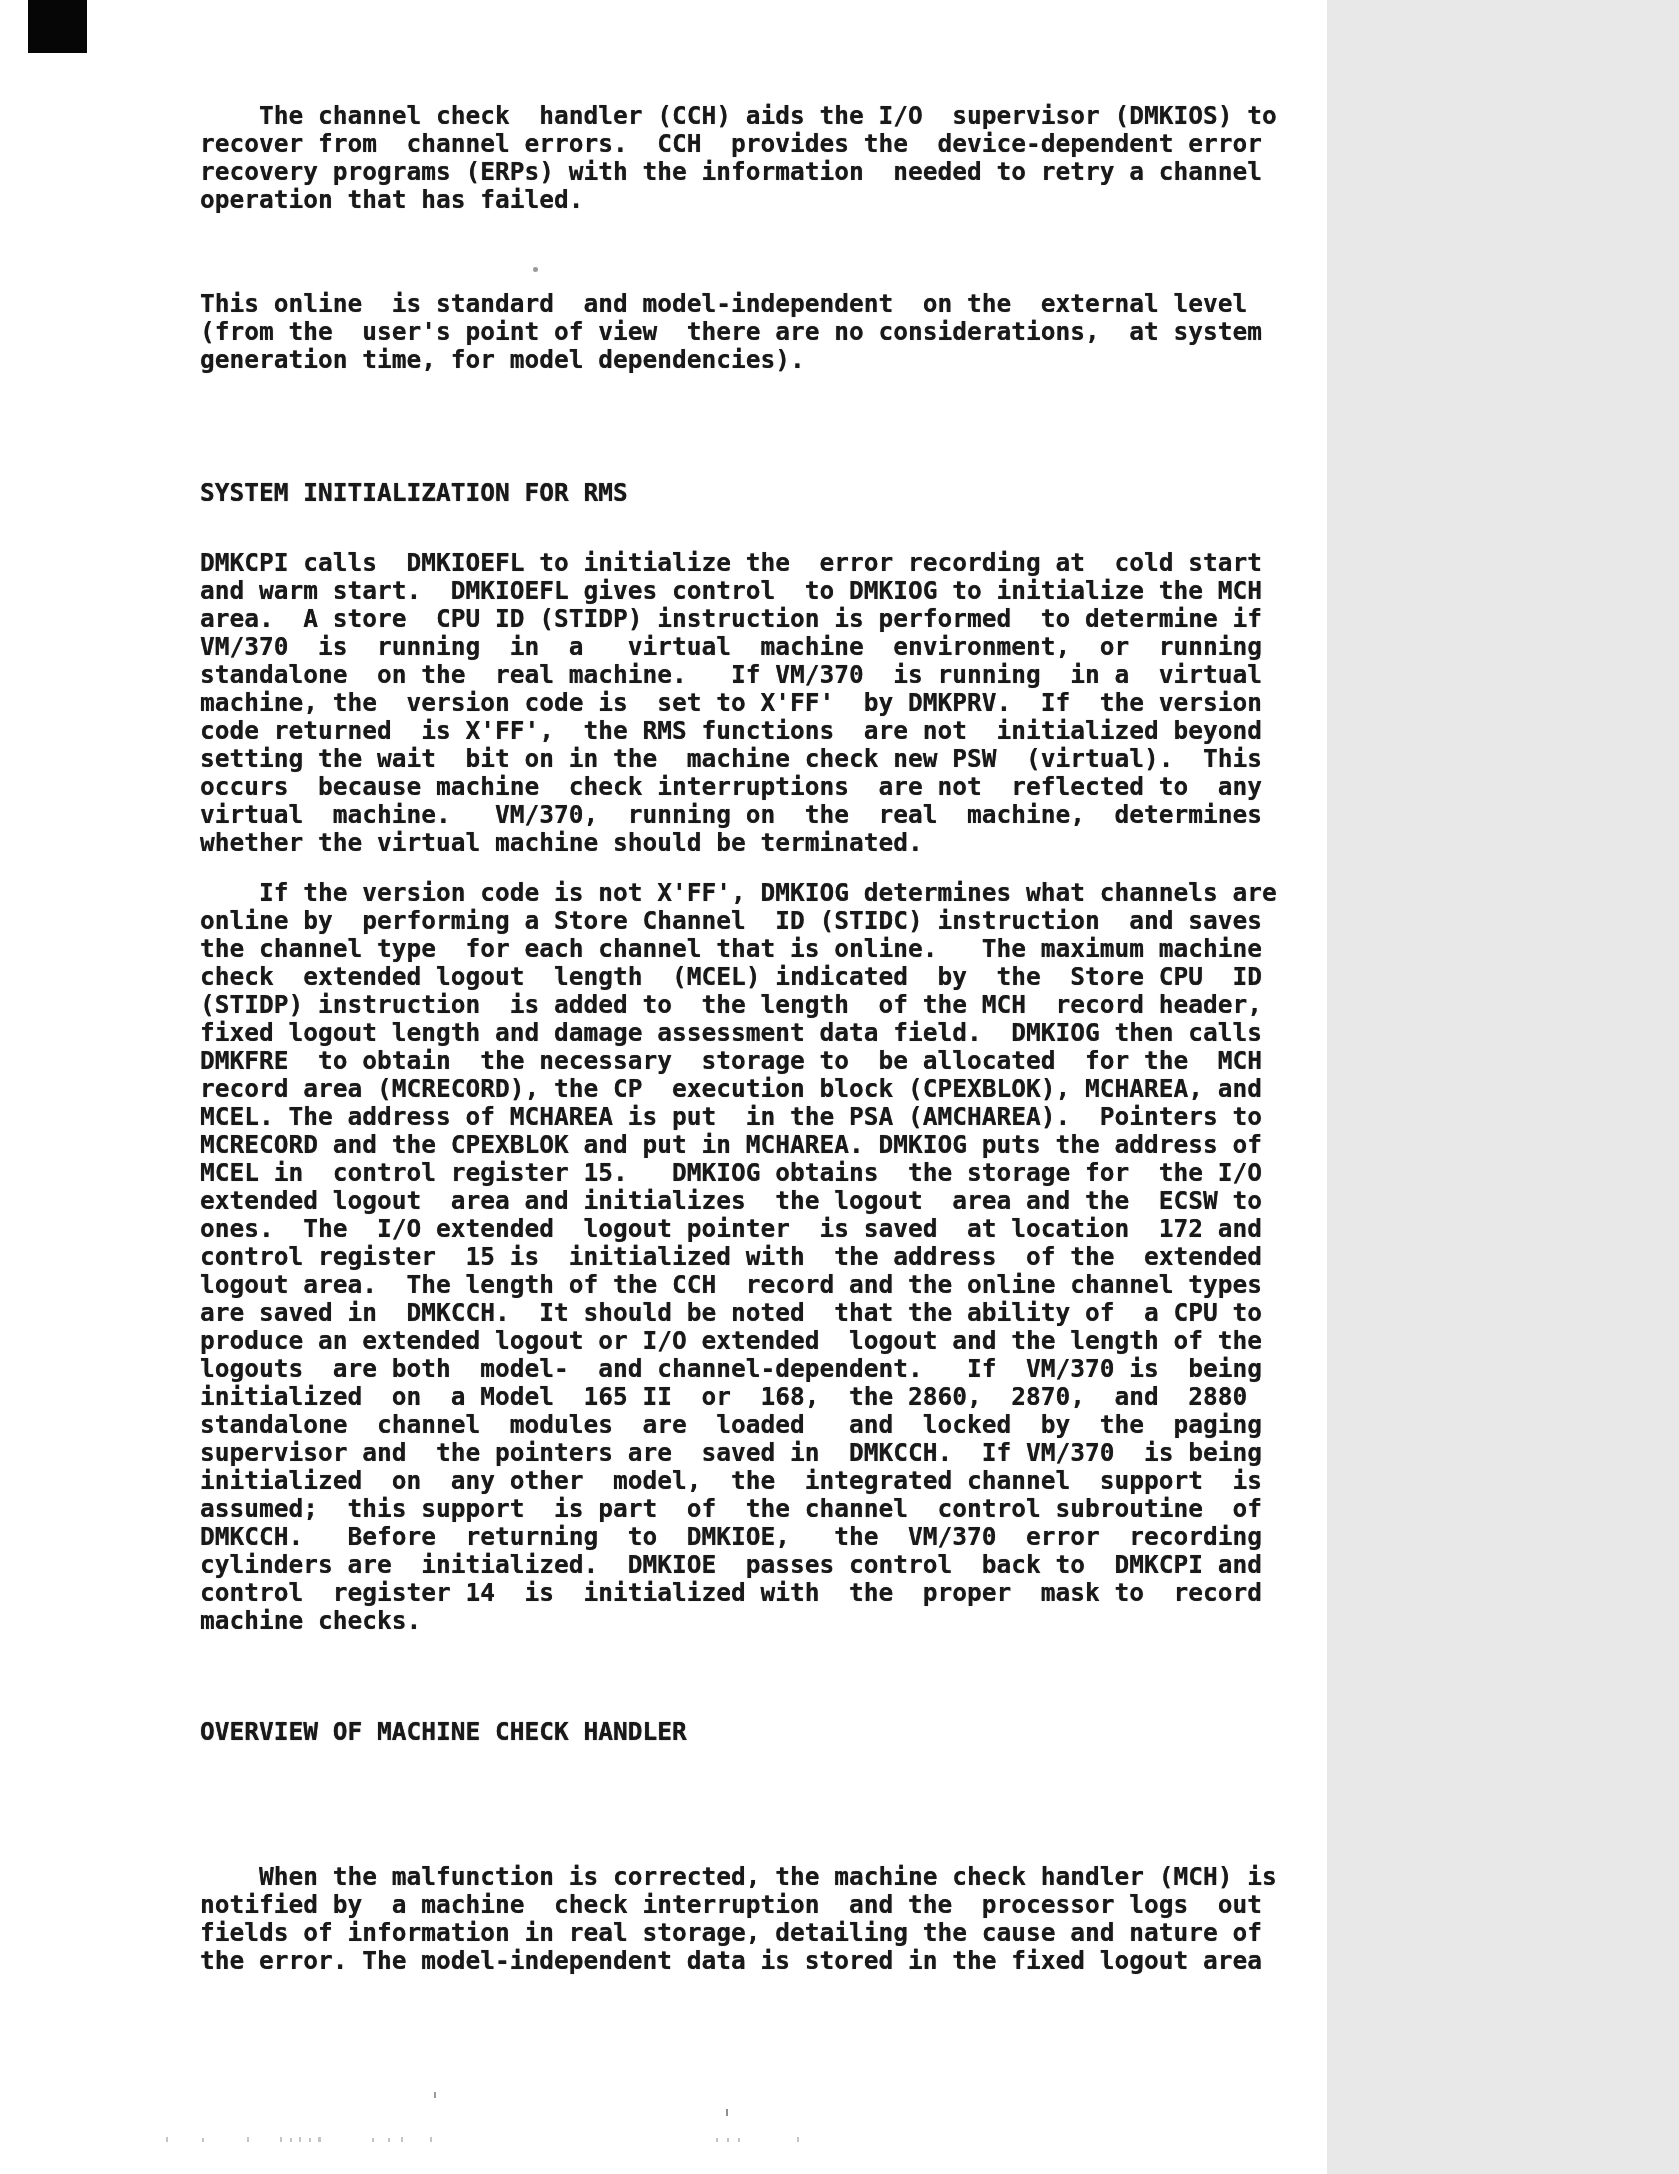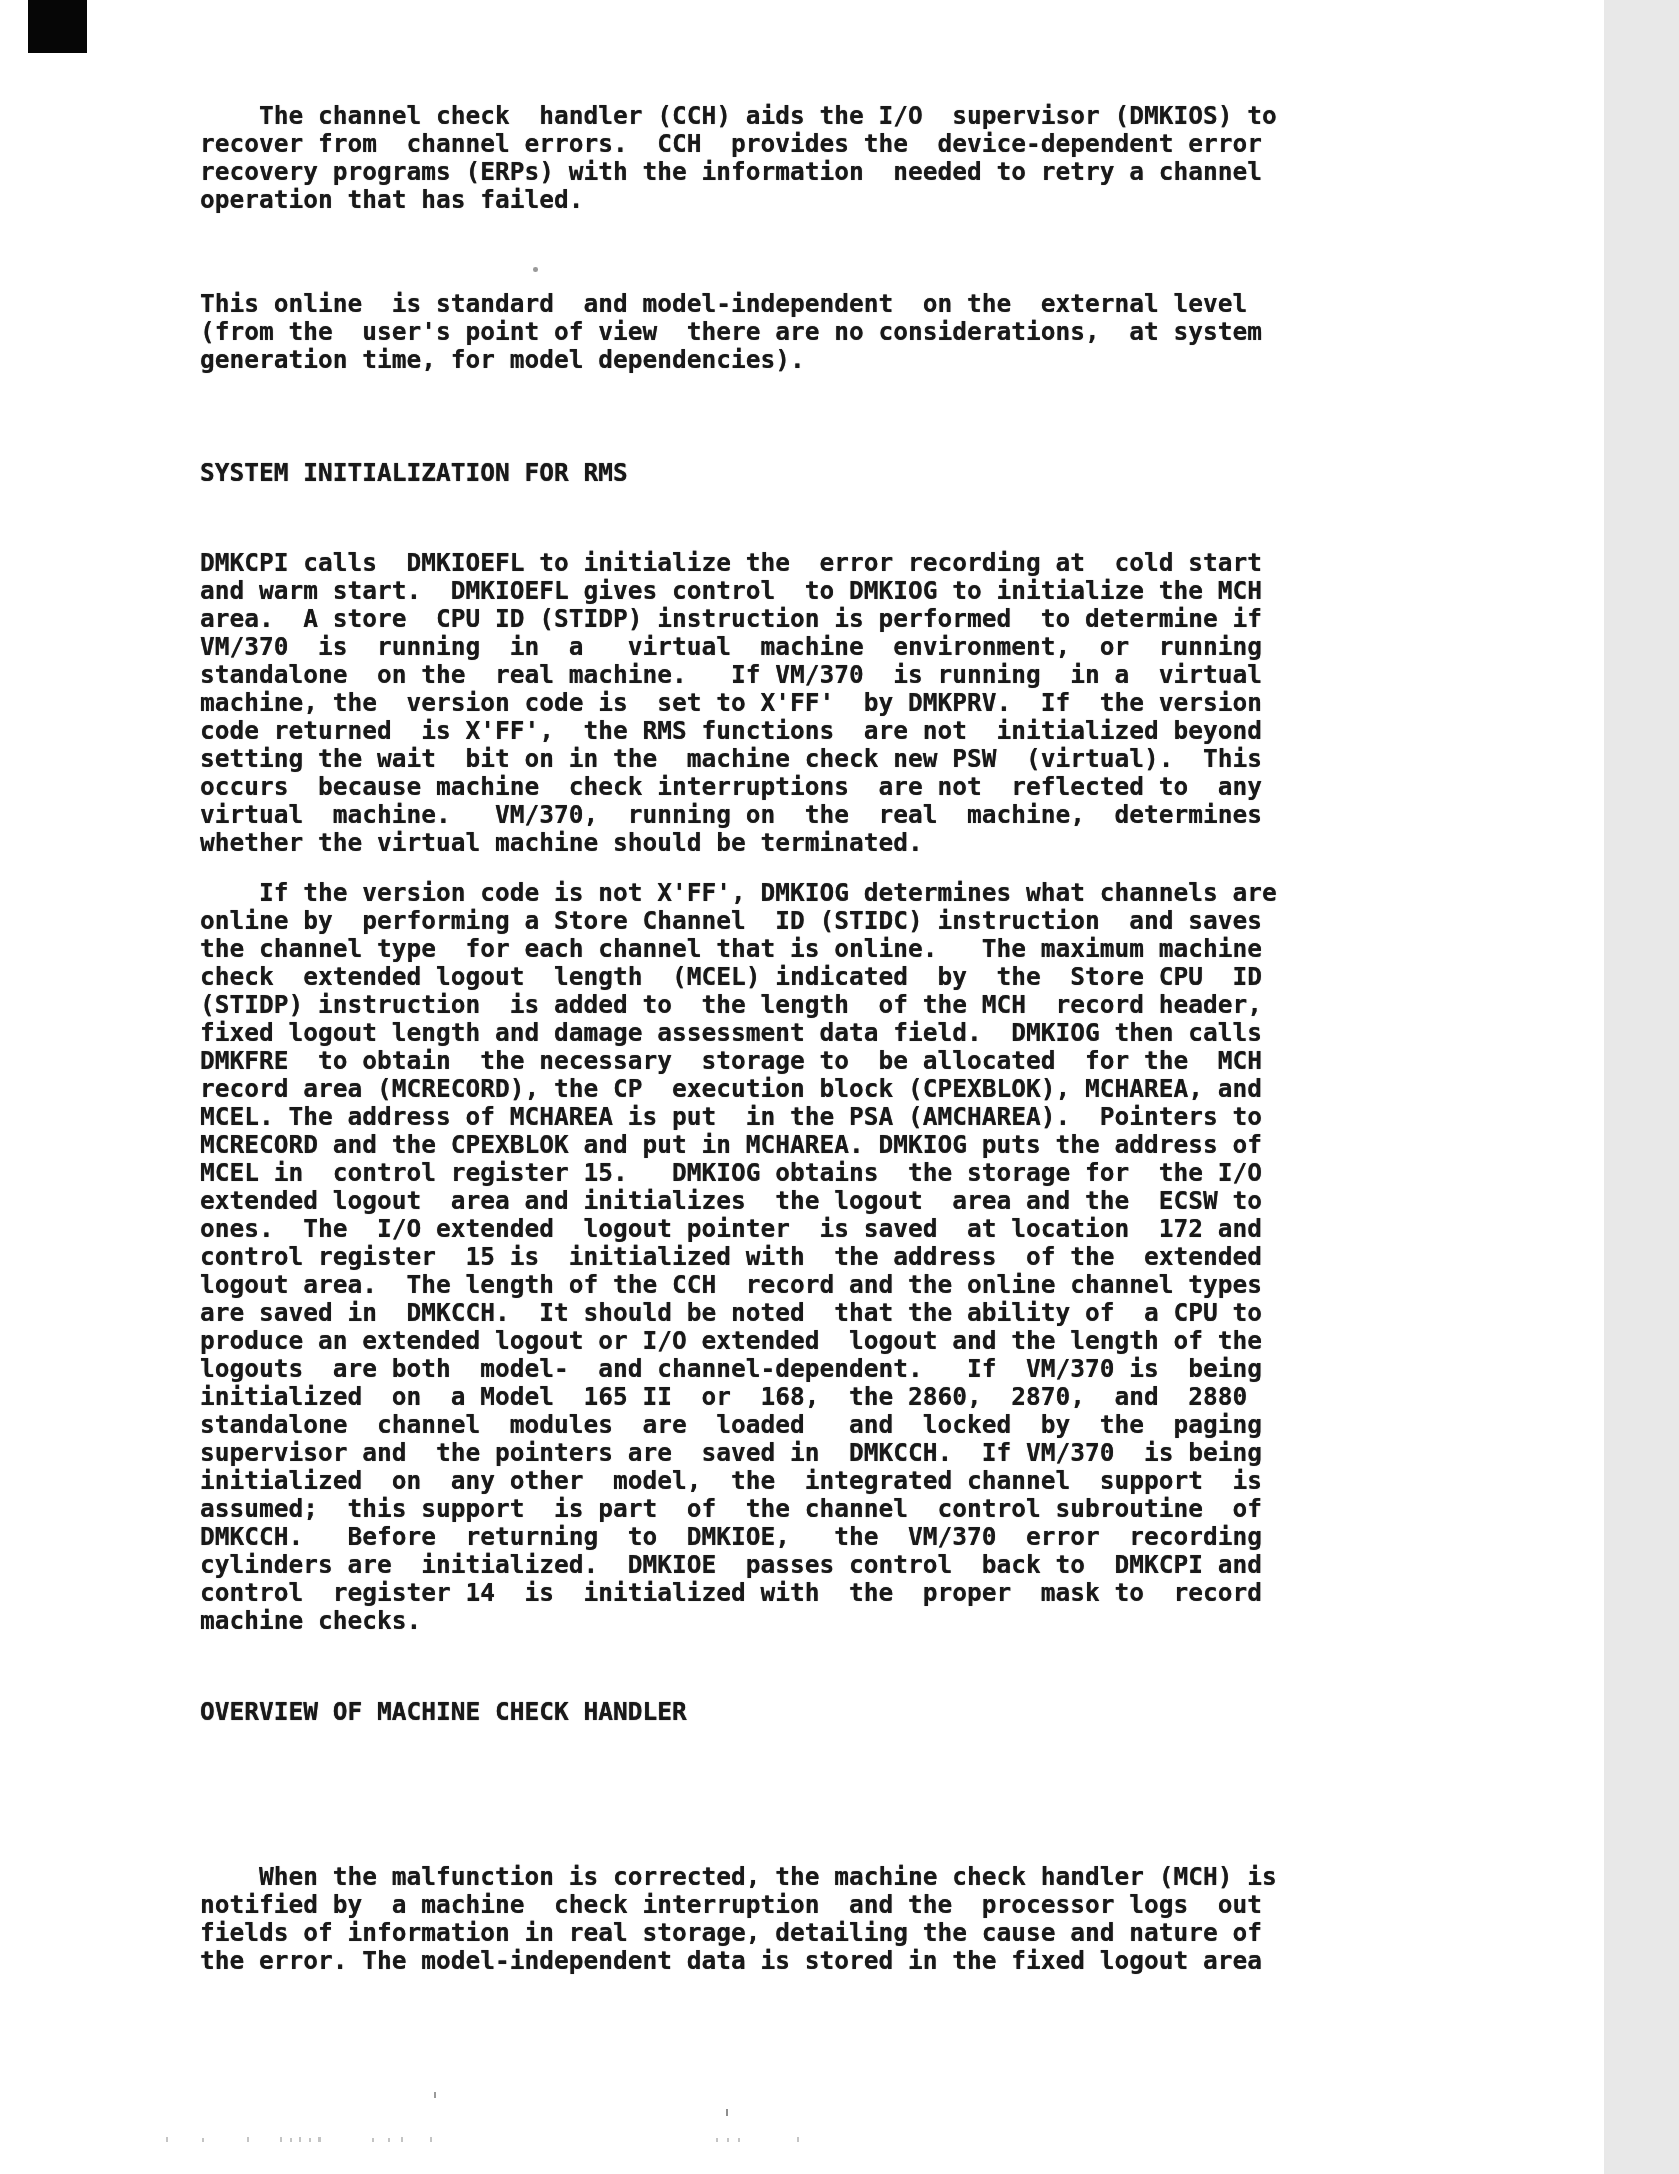--- a/index.html
+++ b/index.html
@@ -2,39 +2,40 @@
 <html style="font-size:15px"><head>
 <meta charset="utf-8">
 <style>
   html, body {
     margin: 0;
     padding: 0;
     background: #e8e8e8;
   }
   .page {
     position: relative;
-    width: 1604px;
+    width: 1327px;
     height: 2174px;
     background: #ffffff;
     overflow: hidden;
     font-family: "DejaVu Sans Mono", "Liberation Mono", monospace;
   }
   .tblock {
     position: absolute;
     left: 200px;
     white-space: pre;
     font-size: 24.5px;
     line-height: 28px;
     font-weight: 700;
     color: #191919;
     text-shadow: 0 0 0.7px rgba(25,25,25,0.75);
     letter-spacing: 0px;
   }
   .theading {
     text-shadow: 0 0 0.9px rgba(15,15,15,0.9);
+    margin-top: 20px;
   }
   .artifact-black {
     position: absolute;
     left: 28px;
     top: 0;
     width: 59px;
     height: 53px;
     background: #060606;
   }
   .speck {

